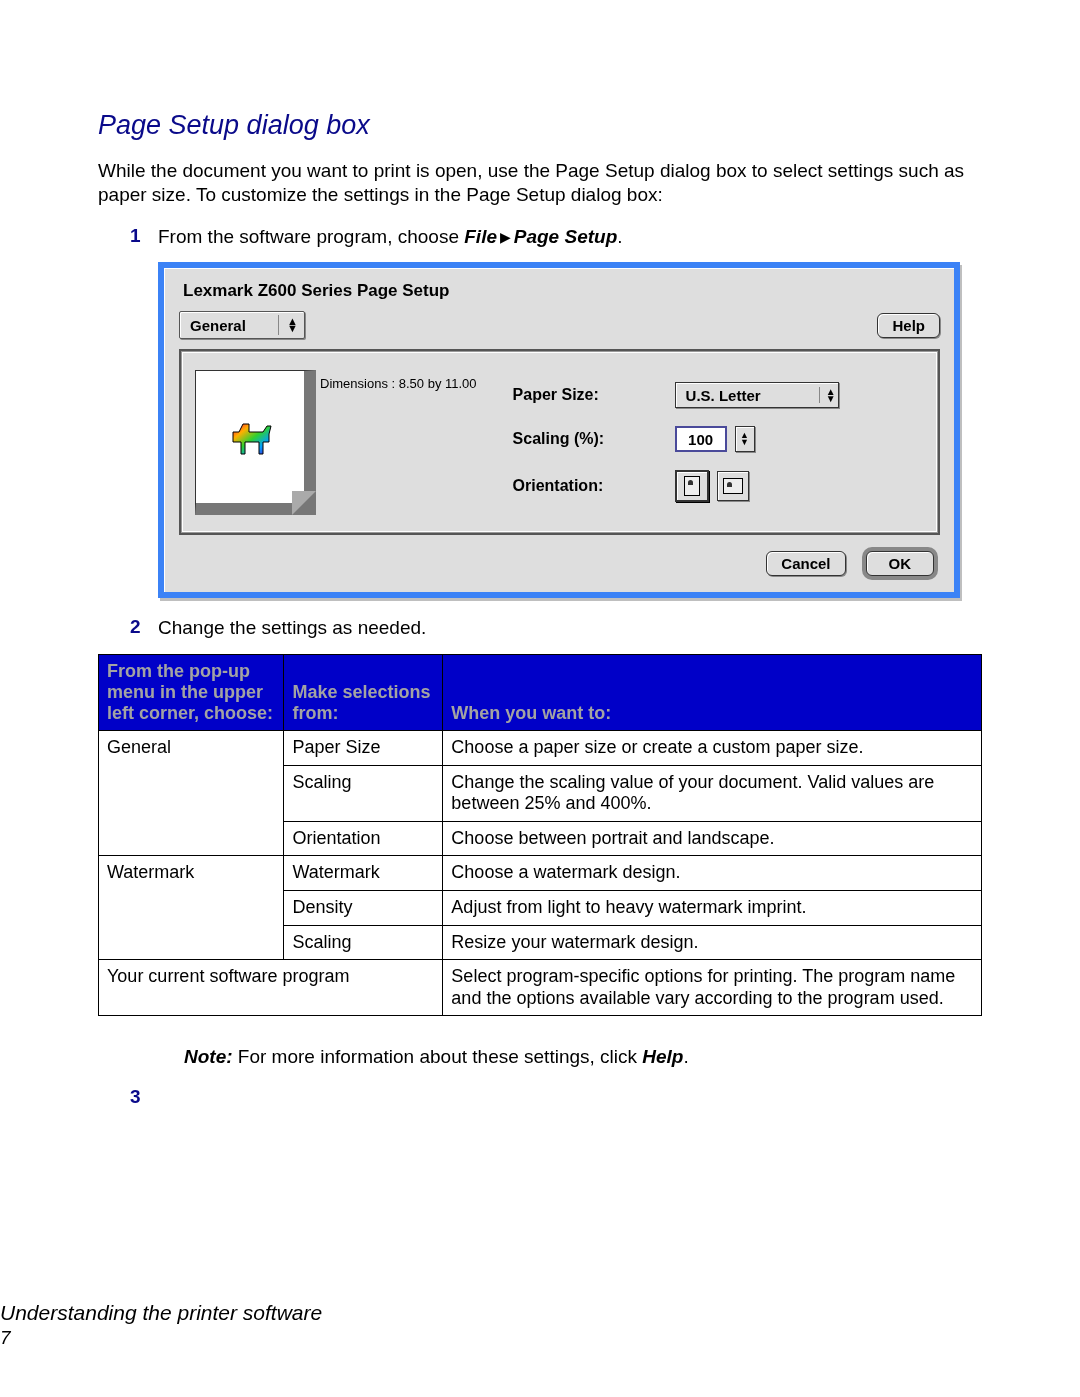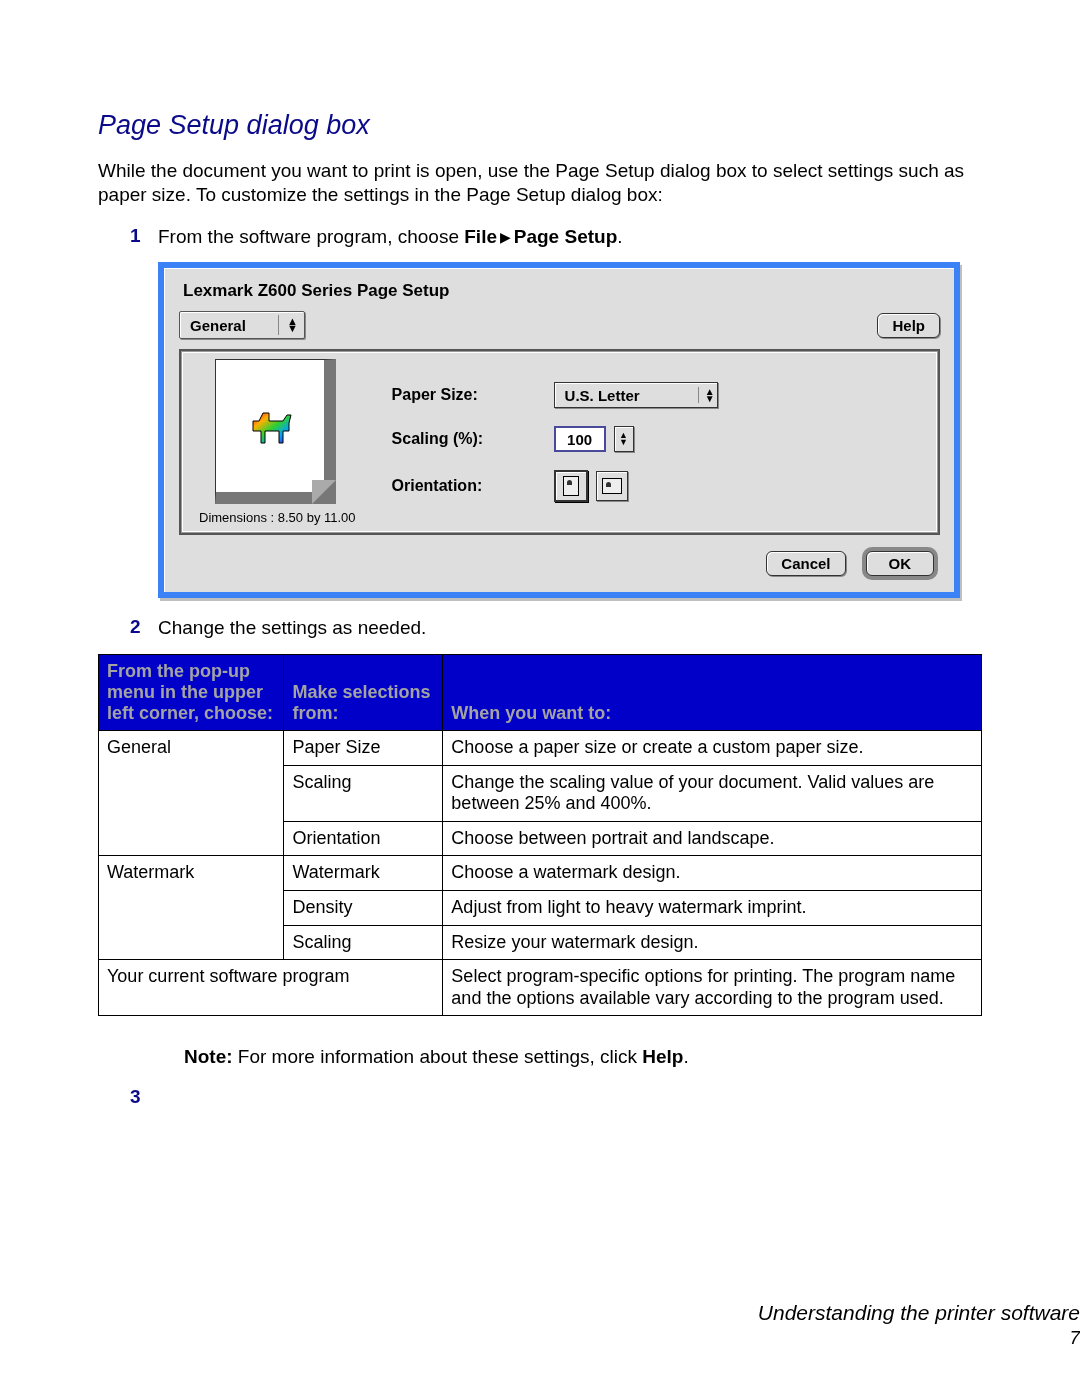--- a/index.html
+++ b/index.html
@@ -37,21 +37,21 @@
     color: #0a0a8a;
     font-weight: bold;
     font-size: 19px;
     width: 28px;
     flex-shrink: 0;
   }
   .step-text {
     font-size: 19px;
     line-height: 1.25;
   }
-  .bold { font-weight: bold; }
+  .bold { font-weight: bold; font-style: italic; }
   .arrow {
     display: inline-block;
     margin: 0 3px;
     font-size: 14px;
     vertical-align: 1px;
   }
 
   
   .dialog-wrap {
     border: 6px solid #3b82f6;
@@ -124,21 +124,21 @@
   .dialog-inner {
     border: 2px solid #555;
     box-shadow: inset 0 0 0 1px #9a9a9a, inset 0 0 0 2px #fff;
     padding: 14px;
     display:flex;
     gap:36px;
     align-items:center;
     height:186px;
     box-sizing:border-box;
   }
-  .preview-col { display:flex; flex-direction:column; align-items:center; }
+  .preview-col { display:flex; flex-direction:row; align-items:center; }
   .preview-paper {
     width:108px; height:132px;
     background:#fff;
     border:1px solid #333;
     border-right:12px solid #777;
     border-bottom:12px solid #777;
     display:flex; align-items:center; justify-content:center;
     position:relative;
   }
   .preview-paper::after{
@@ -233,21 +233,21 @@
 
   .note-block {
     margin: 0 0 18px 86px;
     font-size:19px;
   }
 
   .footer {
     position:absolute;
     bottom:48px;
     left:0; right:0;
-    text-align:right;
+    text-align:left;
     font-style:italic;
     font-size:21px;
   }
   .footer .pg {
     font-style:italic;
     font-size:19px;
     display:block;
     margin-top:2px;
   }
 </style>

